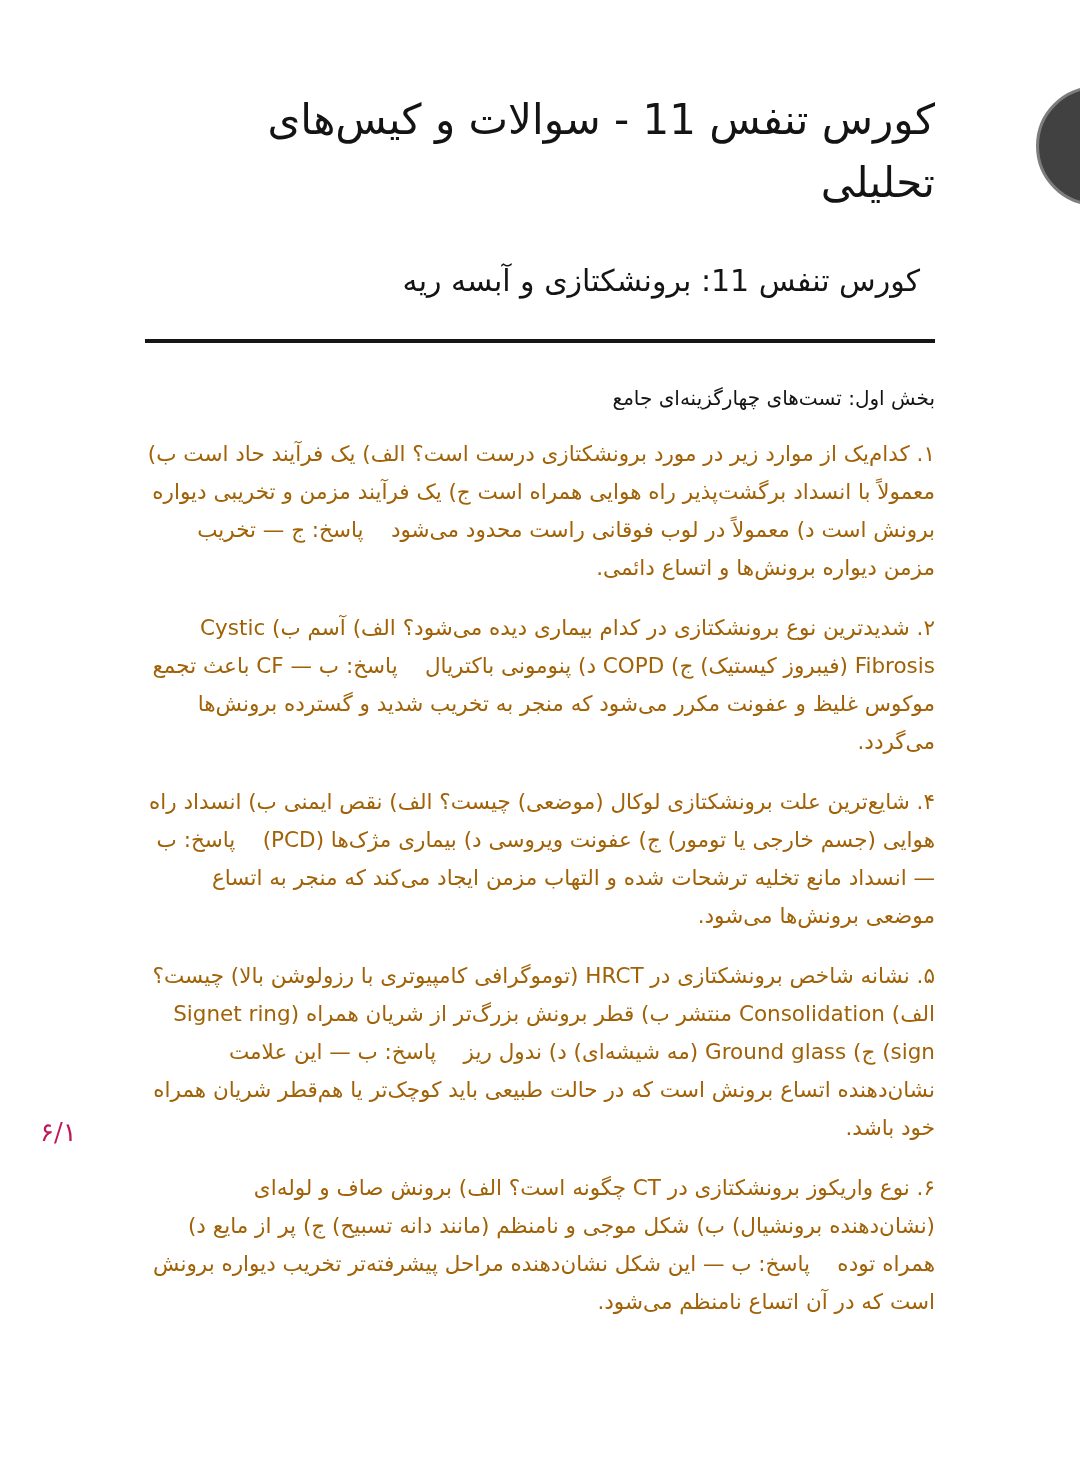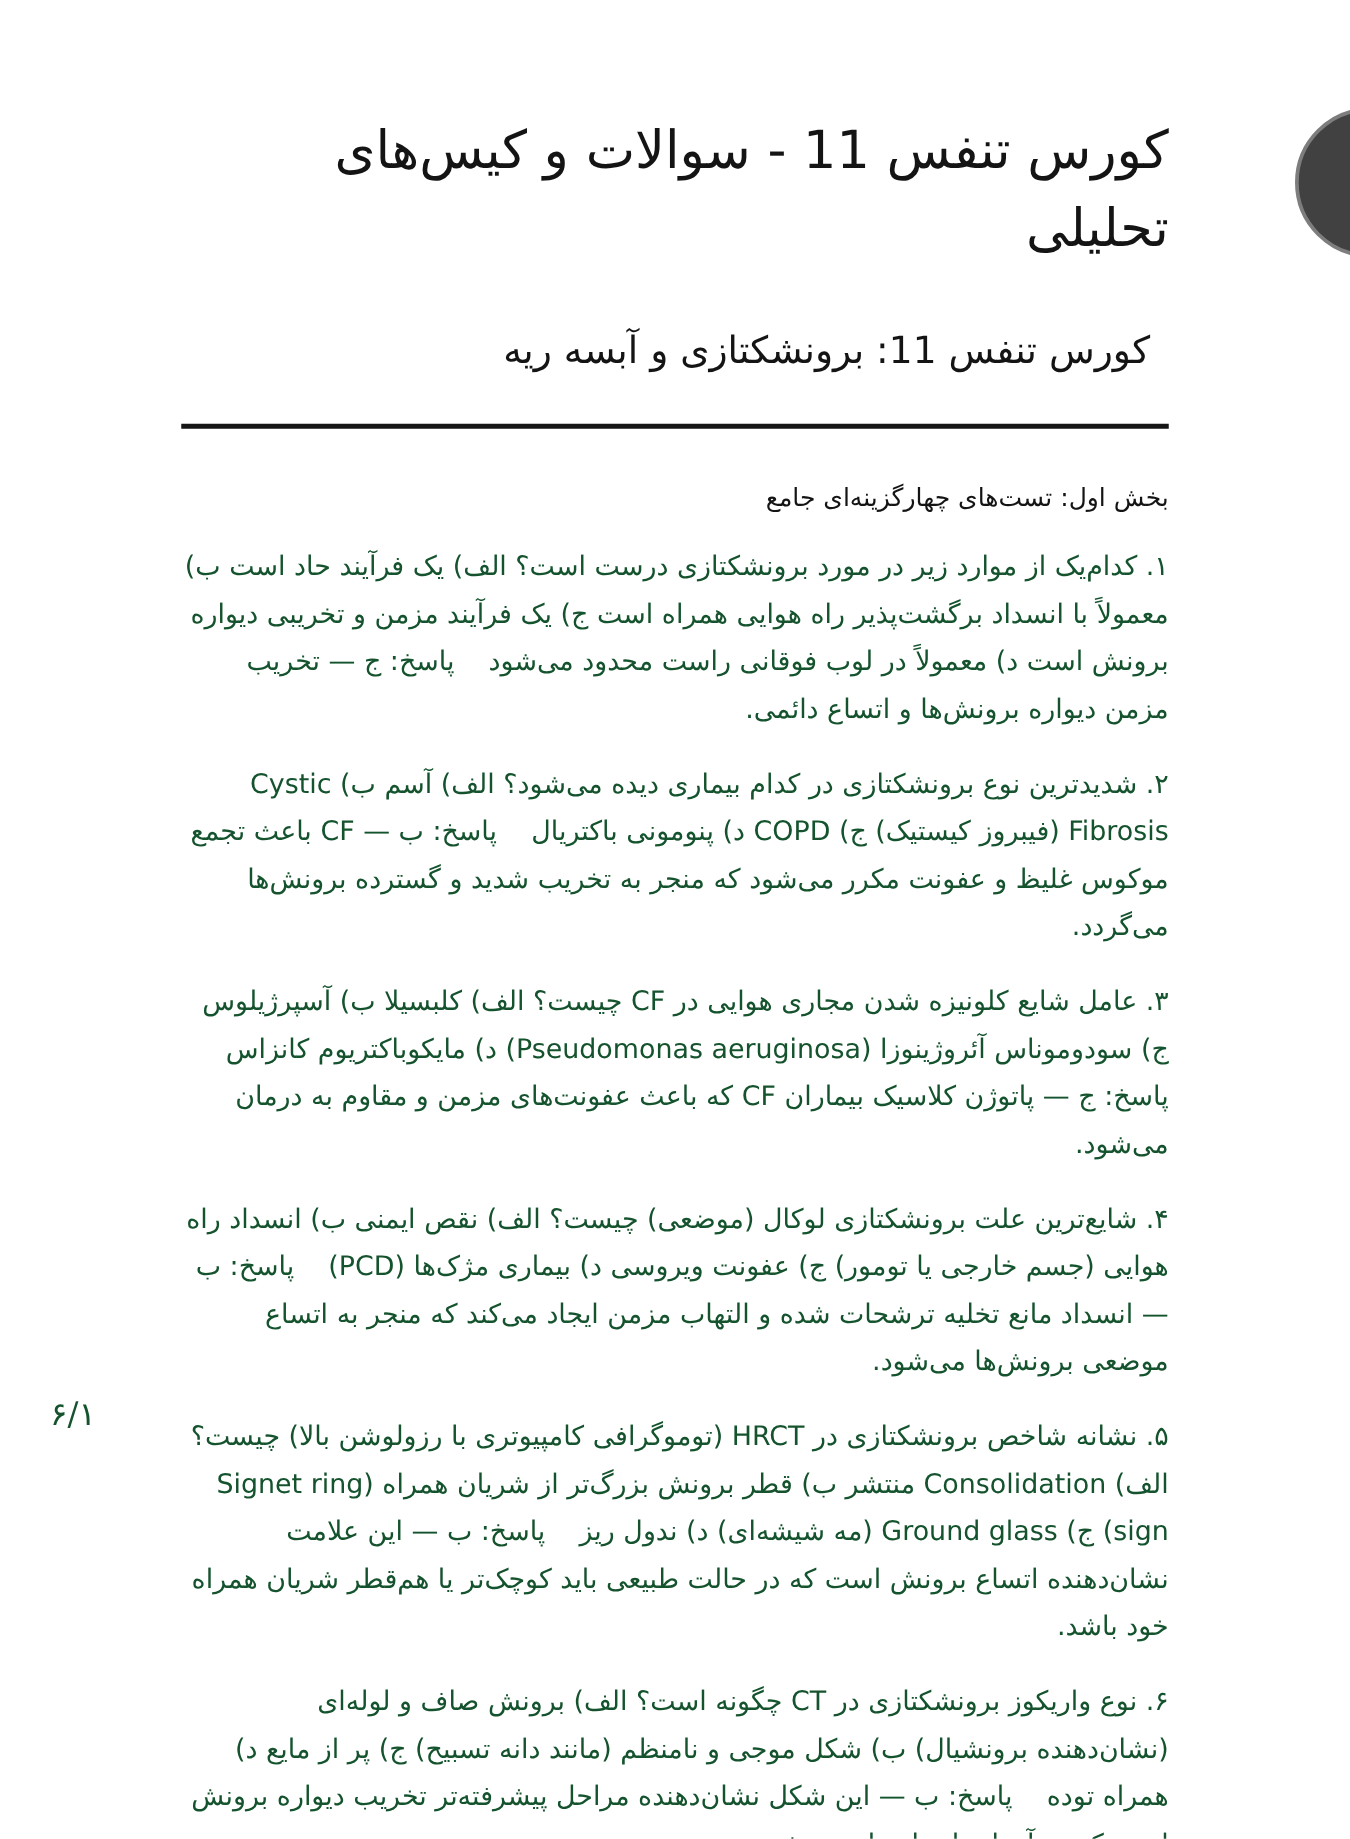--- a/index.html
+++ b/index.html
@@ -61,28 +61,28 @@
     line-height: 1.5;
     text-align: right;
     color: #141414;
   }
   .questions { margin-top: 6px; }
   .question {
     margin: 22px 0 0 0;
     font-size: 21.5px;
     line-height: 38px;
     text-align: right;
-    color: #14532d;
+    color: #a16207;
   }
   .page-number {
     position: absolute;
     left: 40px;
     bottom: 10px;
     font-size: 26px;
-    color: #14532d;
+    color: #be185d;
     font-family: "DejaVu Serif", serif;
     direction: ltr;
   }
 </style>
 </head>
 <body>
 
 <div class="page">
 
   <div class="corner-circle"></div>
@@ -93,21 +93,20 @@
 
     <h2 class="doc-subtitle">کورس تنفس 11: برونشکتازی و آبسه ریه</h2>
 
     <hr class="rule">
 
     <h3 class="section-heading">بخش اول: تست‌های چهارگزینه‌ای جامع</h3>
 
     <div class="questions">
       <p class="question">۱. کدام‌یک از موارد زیر در مورد برونشکتازی درست است؟ الف) یک فرآیند حاد است ب) معمولاً با انسداد برگشت‌پذیر راه هوایی همراه است ج) یک فرآیند مزمن و تخریبی دیواره برونش است د) معمولاً در لوب فوقانی راست محدود می‌شود&nbsp;&nbsp;&nbsp; پاسخ: ج — تخریب مزمن دیواره برونش‌ها و اتساع دائمی.</p>
       <p class="question">۲. شدیدترین نوع برونشکتازی در کدام بیماری دیده می‌شود؟ الف) آسم ب) Cystic Fibrosis (فیبروز کیستیک) ج) COPD د) پنومونی باکتریال&nbsp;&nbsp;&nbsp; پاسخ: ب — CF باعث تجمع موکوس غلیظ و عفونت مکرر می‌شود که منجر به تخریب شدید و گسترده برونش‌ها می‌گردد.</p>
-      <p class="question">۳. عامل شایع کلونیزه شدن مجاری هوایی در CF چیست؟ الف) کلبسیلا ب) آسپرژیلوس ج) سودوموناس آئروژینوزا (Pseudomonas aeruginosa) د) مایکوباکتریوم کانزاس&nbsp;&nbsp;&nbsp; پاسخ: ج — پاتوژن کلاسیک بیماران CF که باعث عفونت‌های مزمن و مقاوم به درمان می‌شود.</p>
       <p class="question">۴. شایع‌ترین علت برونشکتازی لوکال (موضعی) چیست؟ الف) نقص ایمنی ب) انسداد راه هوایی (جسم خارجی یا تومور) ج) عفونت ویروسی د) بیماری مژک‌ها (PCD)&nbsp;&nbsp;&nbsp; پاسخ: ب — انسداد مانع تخلیه ترشحات شده و التهاب مزمن ایجاد می‌کند که منجر به اتساع موضعی برونش‌ها می‌شود.</p>
       <p class="question">۵. نشانه شاخص برونشکتازی در HRCT (توموگرافی کامپیوتری با رزولوشن بالا) چیست؟ الف) Consolidation منتشر ب) قطر برونش بزرگ‌تر از شریان همراه (Signet ring sign) ج) Ground glass (مه شیشه‌ای) د) ندول ریز&nbsp;&nbsp;&nbsp; پاسخ: ب — این علامت نشان‌دهنده اتساع برونش است که در حالت طبیعی باید کوچک‌تر یا هم‌قطر شریان همراه خود باشد.</p>
       <p class="question">۶. نوع واریکوز برونشکتازی در CT چگونه است؟ الف) برونش صاف و لوله‌ای (نشان‌دهنده برونشیال) ب) شکل موجی و نامنظم (مانند دانه تسبیح) ج) پر از مایع د) همراه توده&nbsp;&nbsp;&nbsp; پاسخ: ب — این شکل نشان‌دهنده مراحل پیشرفته‌تر تخریب دیواره برونش است که در آن اتساع نامنظم می‌شود.</p>
     </div>
 
   </div>
 
   <div class="page-number">۶/۱</div>
 
 </div>

